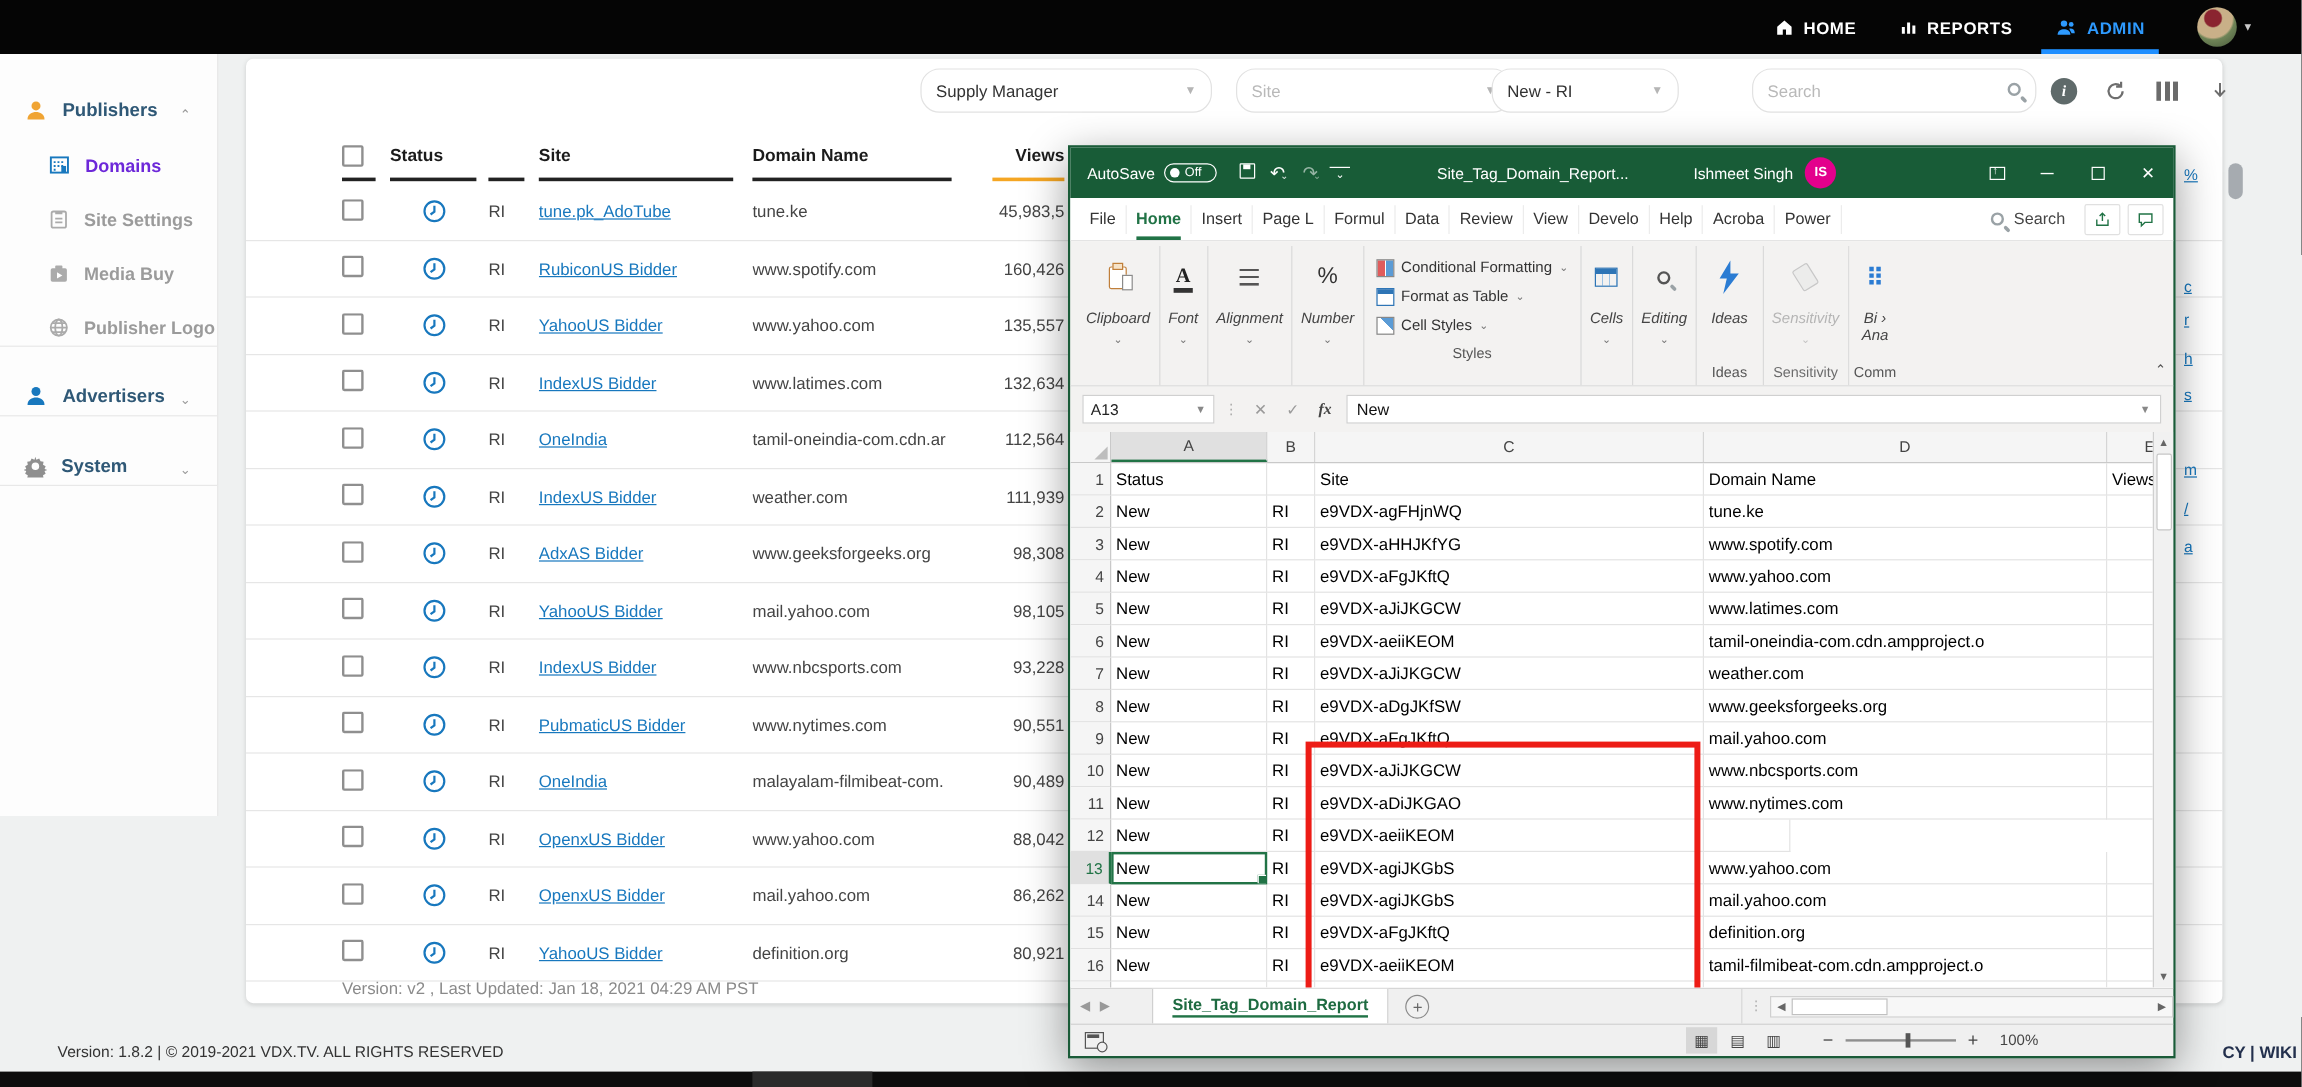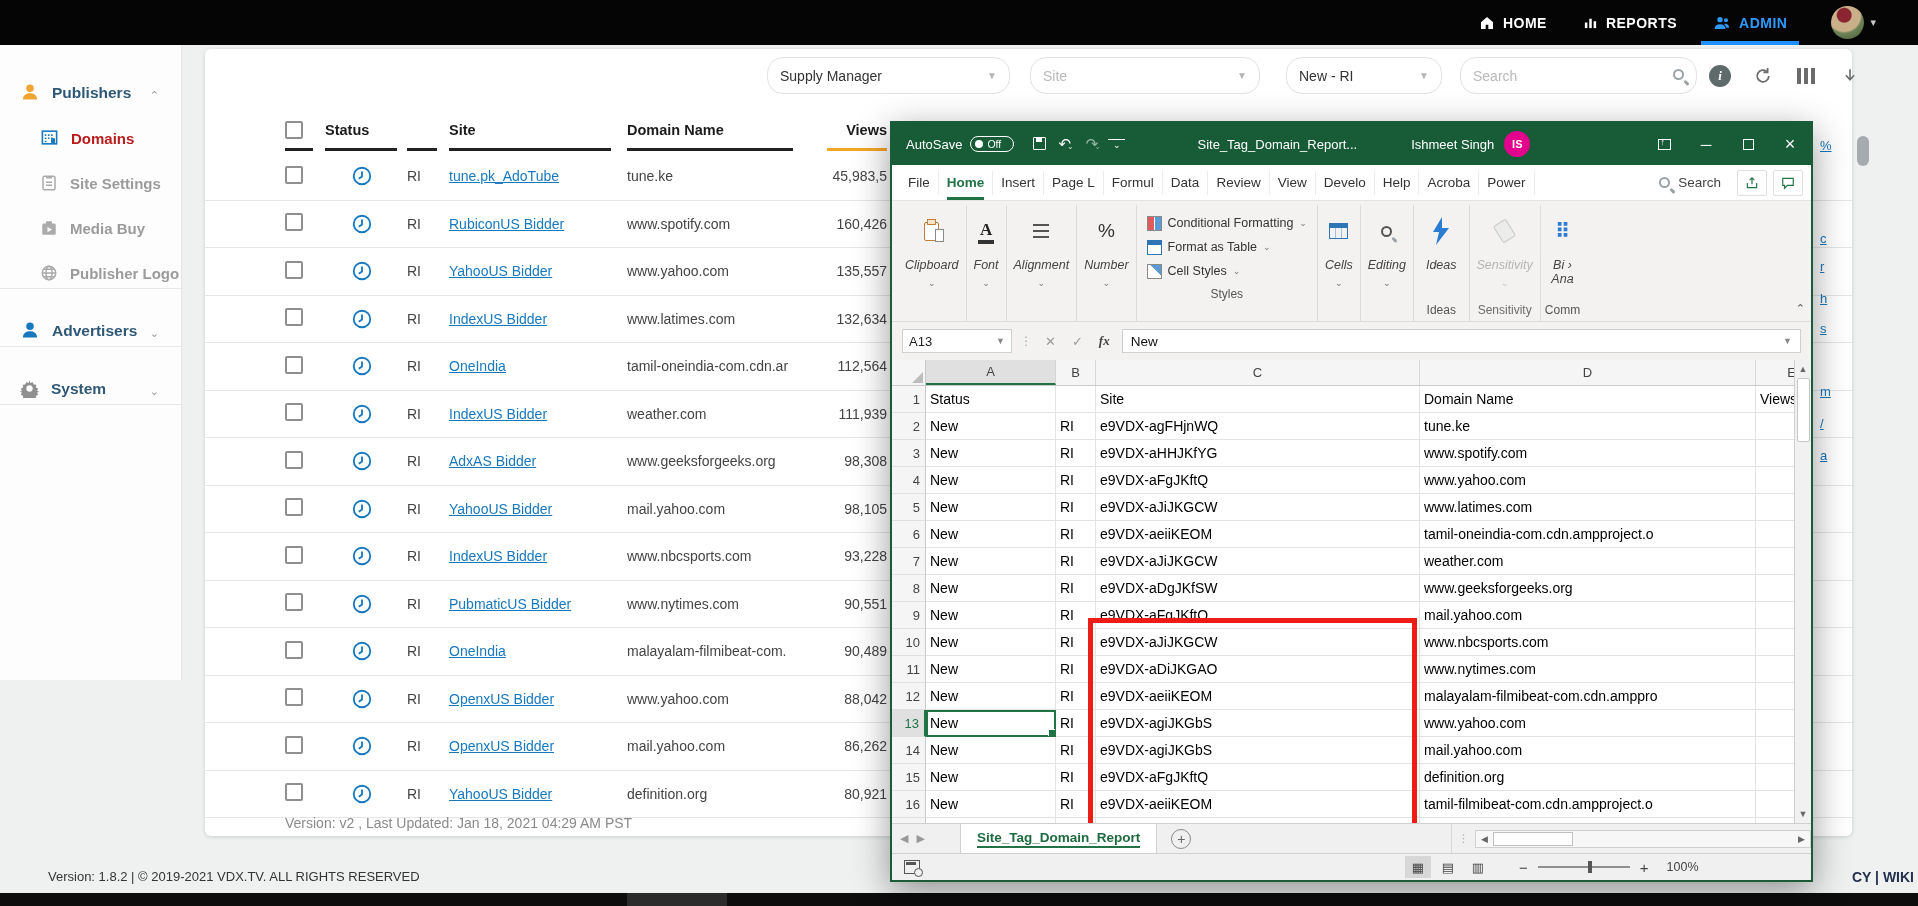--- a/index.html
+++ b/index.html
@@ -20,21 +20,21 @@
           background:radial-gradient(circle at 40% 28%,#8a2430 0 22%,#c9b088 26% 52%,#6f8457 58%,#45563a);}
   .avatar-caret{color:#c9c9c9;font-size:11px;}
 
   
   .sidebar{position:absolute;left:0;top:45px;width:182px;height:635px;background:#FDFDFD;
            border-right:1px solid #E4E4E4;padding-top:12px;}
   .sb-item{height:45px;display:flex;align-items:flex-end;gap:12px;padding-left:20px;cursor:pointer;}
   .sb-item.sub{padding-left:40px;}
   .sb-label{font-size:15px;font-weight:bold;color:#9B9B9B;}
   .sb-item.head .sb-label{color:#2F5876;font-size:15.5px;}
-  .sb-item.active .sb-label{color:#b91c1c;}
+  .sb-item.active .sb-label{color:#6d28d9;}
   .sb-chevron{margin-left:auto;margin-right:22px;color:#9b9b9b;font-size:11px;}
   .sb-divider{height:1px;background:#E8E8E8;margin:6px 0;}
 
   
   .card{position:absolute;left:205px;top:49px;width:1647px;height:787px;background:#fff;
         border-radius:6px;box-shadow:0 1px 4px rgba(0,0,0,.14);}
   .tb-box{position:absolute;top:8px;height:37px;border:1px solid #E2E2E2;border-radius:16px;
           display:flex;align-items:center;padding:0 12px;font-size:14px;color:#B9B9B9;cursor:pointer;background:#fff;}
   .tb-box .val{color:#B9B9B9;}
   .tb-box.filled .val{color:#333;}
@@ -297,21 +297,21 @@
 
   <div class="card">
     <div class="tb-box filled" style="left:562px;width:243px;">
       <span class="val">Supply Manager</span>
       <span class="tb-caret">▼</span>
     </div>
     <div class="tb-box" style="left:825px;width:230px;">
       <span class="val">Site</span>
       <span class="tb-caret">▼</span>
     </div>
-    <div class="tb-box" style="left:1081px;width:156px;gap:41px;">
+    <div class="tb-box" style="left:1038px;width:156px;gap:41px;">
       <span class="val" style="color:#333;">New - RI</span>
       <span class="tb-caret">▼</span>
     </div>
     <div class="tb-box" style="left:1255px;width:237px;">
       <span class="val">Search</span>
       <span class="tb-caret" style="margin-left:auto;"><span class="lens"></span></span>
     </div>
     <div class="tb-icon" style="left:1500px;">
         <span class="info-dot">i</span>
       </div>
@@ -822,21 +822,20 @@
               <div class="xcell" style="width: 40px;">RI</div>
               <div class="xcell" style="width: 324px;">e9VDX-aDiJKGAO</div>
               <div class="xcell" style="width: 336px;">www.nytimes.com</div>
               <div class="xcell" style="width: 72px;"></div>
             </div>
             <div class="xrow">
               <div class="xrn">12</div>
               <div class="xcell" style="width: 130px;">New</div>
               <div class="xcell" style="width: 40px;">RI</div>
               <div class="xcell" style="width: 324px;">e9VDX-aeiiKEOM</div>
-              <div class="xcell" style="width: 336px;">malayalam-filmibeat-com.cdn.amppro</div>
               <div class="xcell" style="width: 72px;"></div>
             </div>
             <div class="xrow">
               <div class="xrn selrow">13</div>
               <div class="xcell sel" style="width: 130px;">New</div>
               <div class="xcell" style="width: 40px;">RI</div>
               <div class="xcell" style="width: 324px;">e9VDX-agiJKGbS</div>
               <div class="xcell" style="width: 336px;">www.yahoo.com</div>
               <div class="xcell" style="width: 72px;"></div>
             </div>

